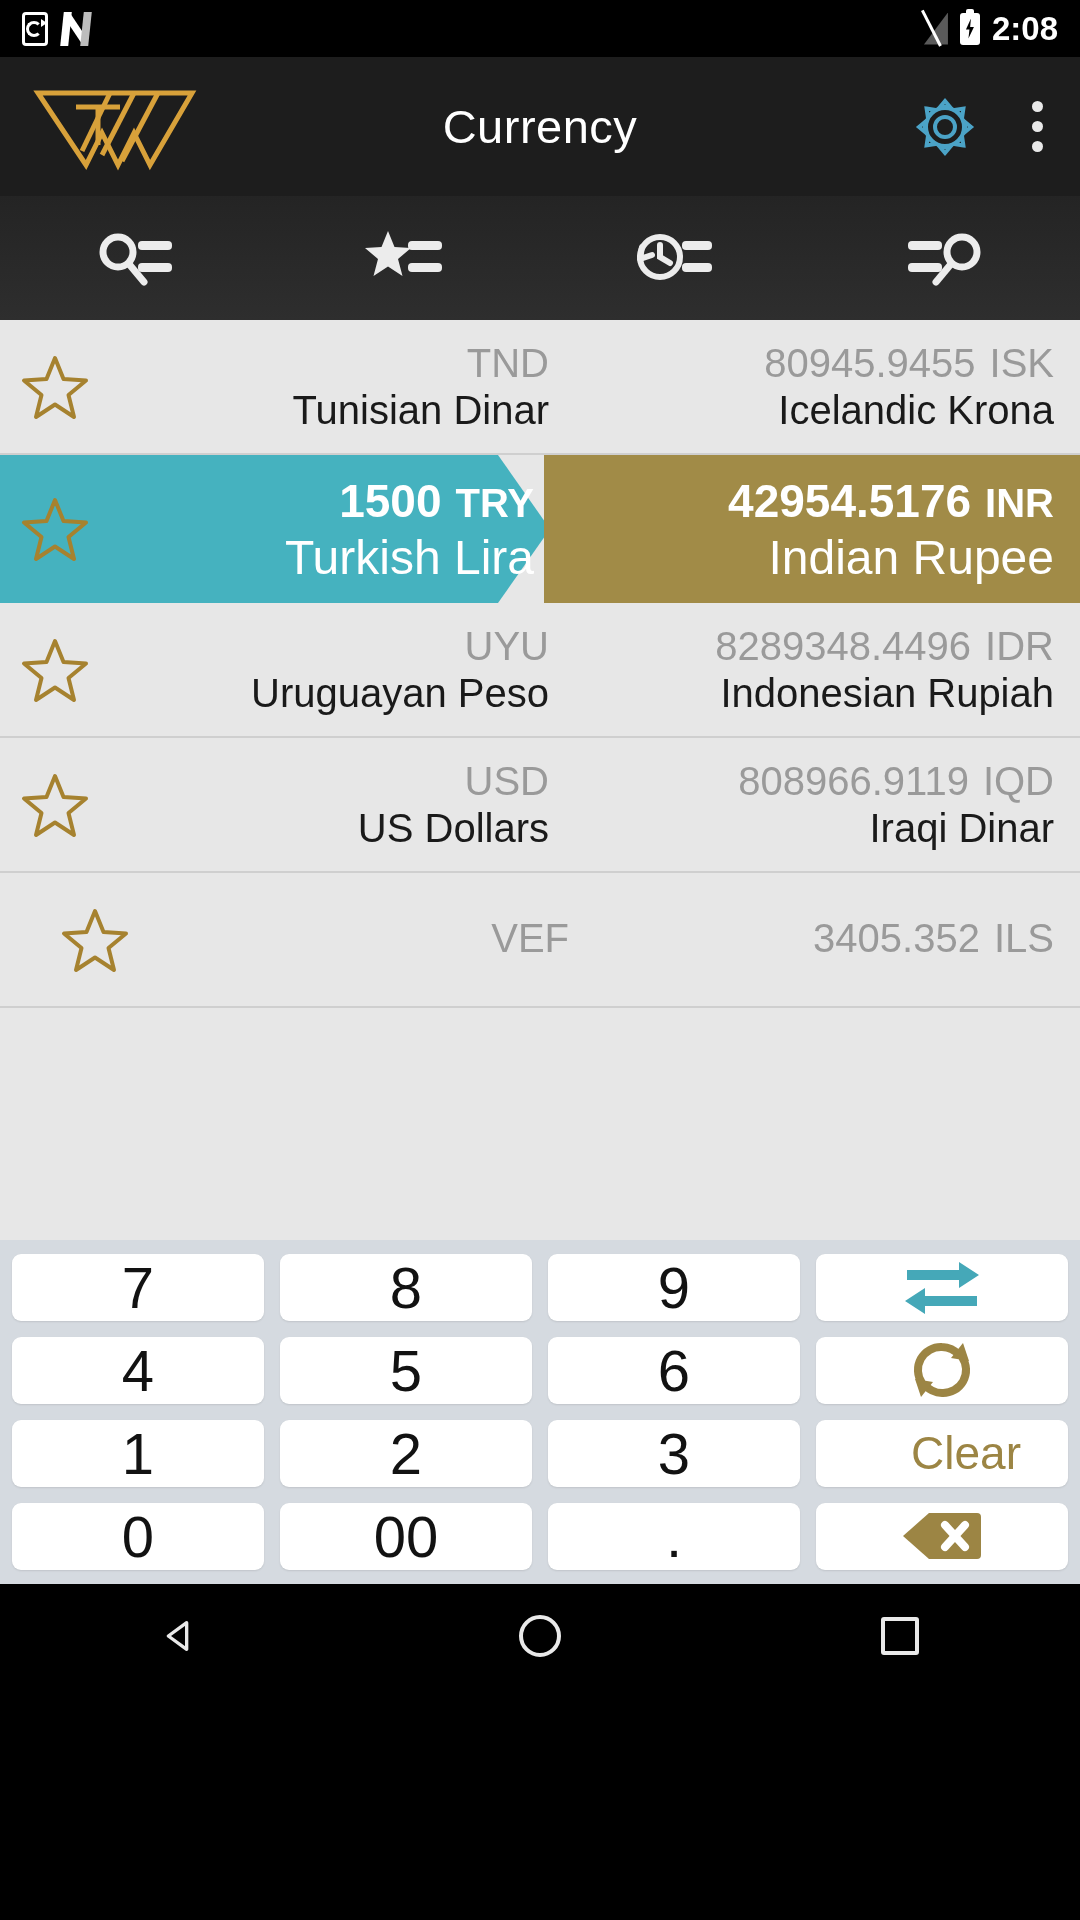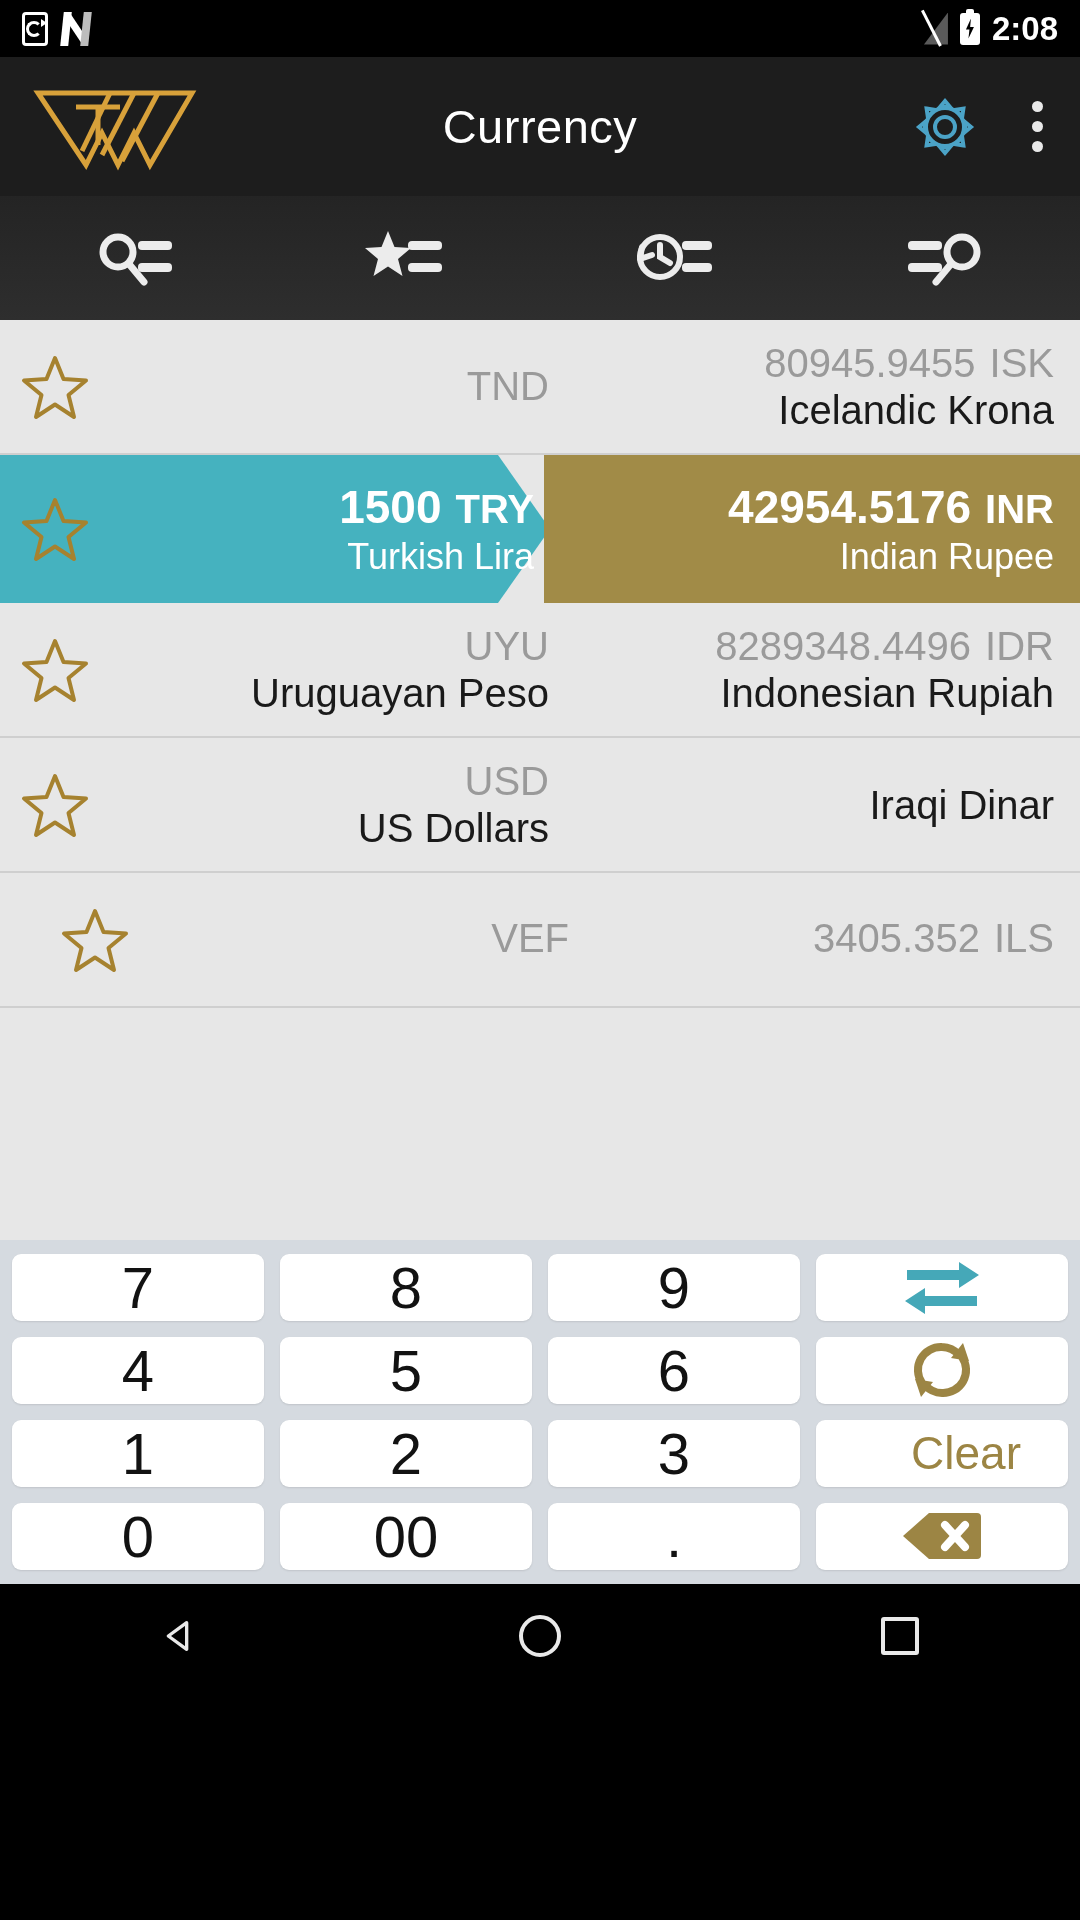--- a/index.html
+++ b/index.html
@@ -123,21 +123,21 @@
     background:#a18b47;
   }
   .sel-content { position:relative; z-index:3; display:flex; width:100%; align-items:center;gap:25px; }
   .row.selected .amt, .row.selected .code { color:#ffffff; font-weight:700; }
   .row.selected .cname { color:#ffffff; font-weight:400; }
   .row.selected .col-left { padding-right:96px; }
   .row.selected .col-right { padding-right:26px; }
   .row.selected .star svg { }
   .row.selected .amt { font-size:46px; }
   .row.selected .code { font-size:40px;text-align:center; }
-  .row.selected .cname { font-size:36px; }
+  .row.selected .cname { font-size:48px; }
 
   .row.partial { opacity:1;padding-left:40px; }
 
   
   .keypad {
     flex:0 0 326px; background:#d5dae0;
     display:grid; grid-template-columns:repeat(4,1fr); grid-template-rows:repeat(4,1fr);
     gap:16px; padding:14px 12px;
   }
   .key {
@@ -283,20 +283,21 @@
     <div class="row">
       <span class="star">
         <svg viewBox="0 0 68 68">
             <path d="M34 5 L42.5 26 L65 27.5 L47.5 42 L53 64 L34 51.5 L15 64 L20.5 42 L3 27.5 L25.5 26 Z" fill="none" stroke="#a6822f" stroke-width="4" stroke-linejoin="round"></path>
           </svg>
       </span>
       <div class="col col-left">
         <div class="amt-line">
           <span class="code">TND</span>
         </div>
+        <div class="cname">Tunisian Dinar</div>
       </div>
       <div class="col col-right">
         <div class="amt-line">
           <span class="amt">80945.9455</span>
           <span class="code">ISK</span>
         </div>
         <div class="cname">Icelandic Krona</div>
       </div>
     </div>
 
@@ -355,20 +356,24 @@
             <path d="M34 5 L42.5 26 L65 27.5 L47.5 42 L53 64 L34 51.5 L15 64 L20.5 42 L3 27.5 L25.5 26 Z" fill="none" stroke="#a6822f" stroke-width="4" stroke-linejoin="round"></path>
           </svg>
       </span>
       <div class="col col-left">
         <div class="amt-line">
           <span class="code">USD</span>
         </div>
         <div class="cname">US Dollars</div>
       </div>
       <div class="col col-right">
+        <div class="amt-line">
+          <span class="amt">808966.9119</span>
+          <span class="code">IQD</span>
+        </div>
         <div class="cname">Iraqi Dinar</div>
       </div>
     </div>
 
     <div class="row partial">
       <span class="star">
         <svg viewBox="0 0 68 68">
             <path d="M34 5 L42.5 26 L65 27.5 L47.5 42 L53 64 L34 51.5 L15 64 L20.5 42 L3 27.5 L25.5 26 Z" fill="none" stroke="#a6822f" stroke-width="4" stroke-linejoin="round"></path>
           </svg>
       </span>

